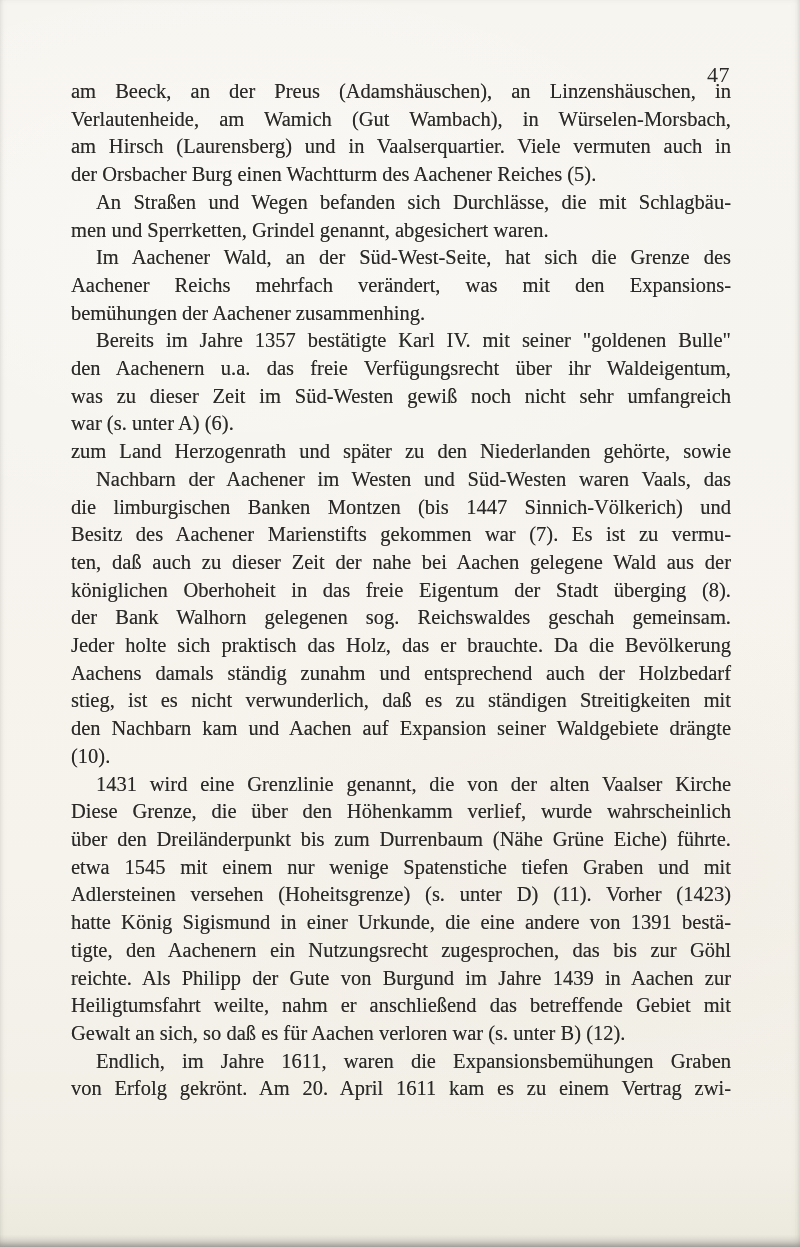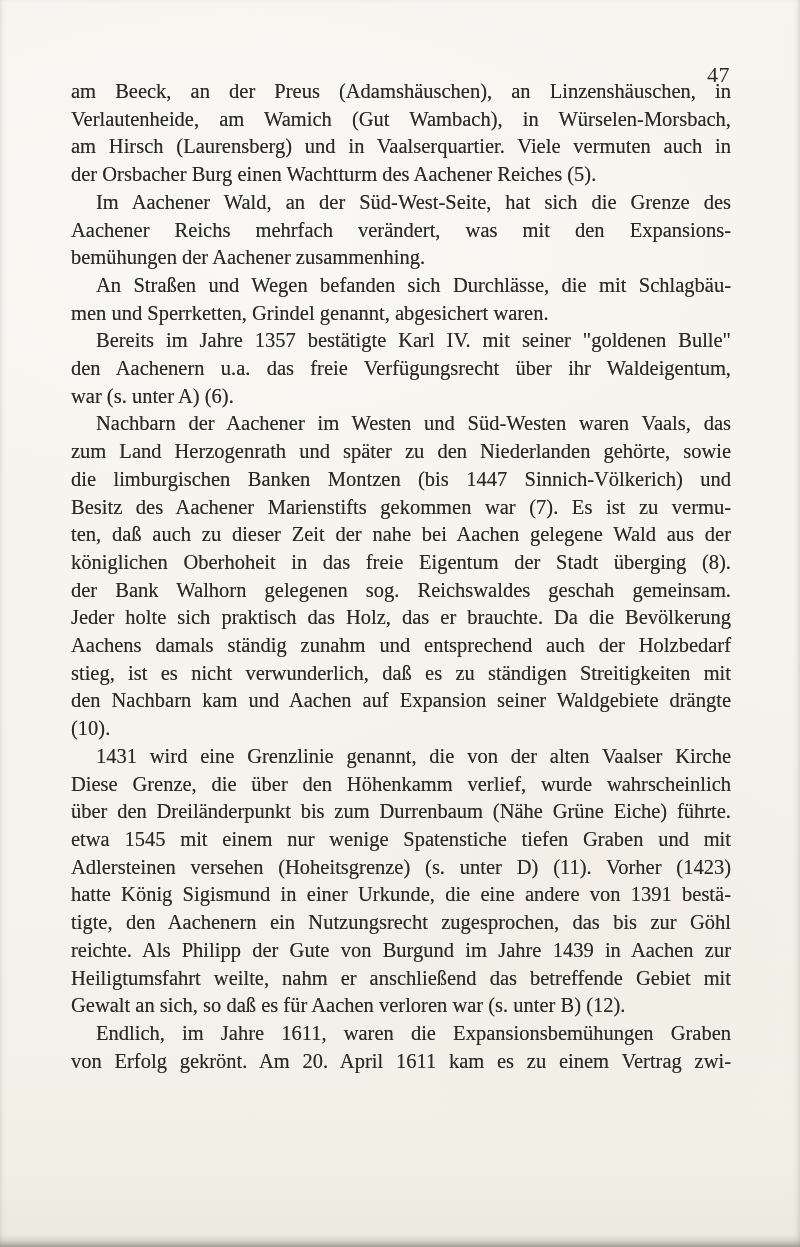--- a/index.html
+++ b/index.html
@@ -72,36 +72,37 @@
 <div class="scan-page">
   <div class="page-number">47</div>
   <div class="text-block">
       <div class="para">
         <div class="line">am Beeck, an der Preus (Adamshäuschen), an Linzenshäuschen, in</div>
         <div class="line">Verlautenheide, am Wamich (Gut Wambach), in Würselen-Morsbach,</div>
         <div class="line">am Hirsch (Laurensberg) und in Vaalserquartier. Viele vermuten auch in</div>
         <div class="line last">der Orsbacher Burg einen Wachtturm des Aachener Reiches (5).</div>
       </div>
       <div class="para">
+        <div class="line first">An Straßen und Wegen befanden sich Durchlässe, die mit Schlagbäu-</div>
+        <div class="line last">men und Sperrketten, Grindel genannt, abgesichert waren.</div>
+      </div>
+      <div class="para">
         <div class="line first">Im Aachener Wald, an der Süd-West-Seite, hat sich die Grenze des</div>
         <div class="line">Aachener Reichs mehrfach verändert, was mit den Expansions-</div>
         <div class="line last">bemühungen der Aachener zusammenhing.</div>
       </div>
       <div class="para">
-        <div class="line first">An Straßen und Wegen befanden sich Durchlässe, die mit Schlagbäu-</div>
-        <div class="line last">men und Sperrketten, Grindel genannt, abgesichert waren.</div>
-      </div>
-      <div class="para">
         <div class="line first">Bereits im Jahre 1357 bestätigte Karl IV. mit seiner "goldenen Bulle"</div>
         <div class="line">den Aachenern u.a. das freie Verfügungsrecht über ihr Waldeigentum,</div>
+        <div class="line">was zu dieser Zeit im Süd-Westen gewiß noch nicht sehr umfangreich</div>
         <div class="line last">war (s. unter A) (6).</div>
       </div>
       <div class="para">
+        <div class="line">zum Land Herzogenrath und später zu den Niederlanden gehörte, sowie</div>
         <div class="line first">Nachbarn der Aachener im Westen und Süd-Westen waren Vaals, das</div>
-        <div class="line">zum Land Herzogenrath und später zu den Niederlanden gehörte, sowie</div>
         <div class="line">die limburgischen Banken Montzen (bis 1447 Sinnich-Völkerich) und</div>
         <div class="line">Besitz des Aachener Marienstifts gekommen war (7). Es ist zu vermu-</div>
         <div class="line">ten, daß auch zu dieser Zeit der nahe bei Aachen gelegene Wald aus der</div>
         <div class="line">königlichen Oberhoheit in das freie Eigentum der Stadt überging (8).</div>
         <div class="line">der Bank Walhorn gelegenen sog. Reichswaldes geschah gemeinsam.</div>
         <div class="line">Jeder holte sich praktisch das Holz, das er brauchte. Da die Bevölkerung</div>
         <div class="line">Aachens damals ständig zunahm und entsprechend auch der Holzbedarf</div>
         <div class="line">stieg, ist es nicht verwunderlich, daß es zu ständigen Streitigkeiten mit</div>
         <div class="line">den Nachbarn kam und Aachen auf Expansion seiner Waldgebiete drängte</div>
         <div class="line last">(10).</div>

